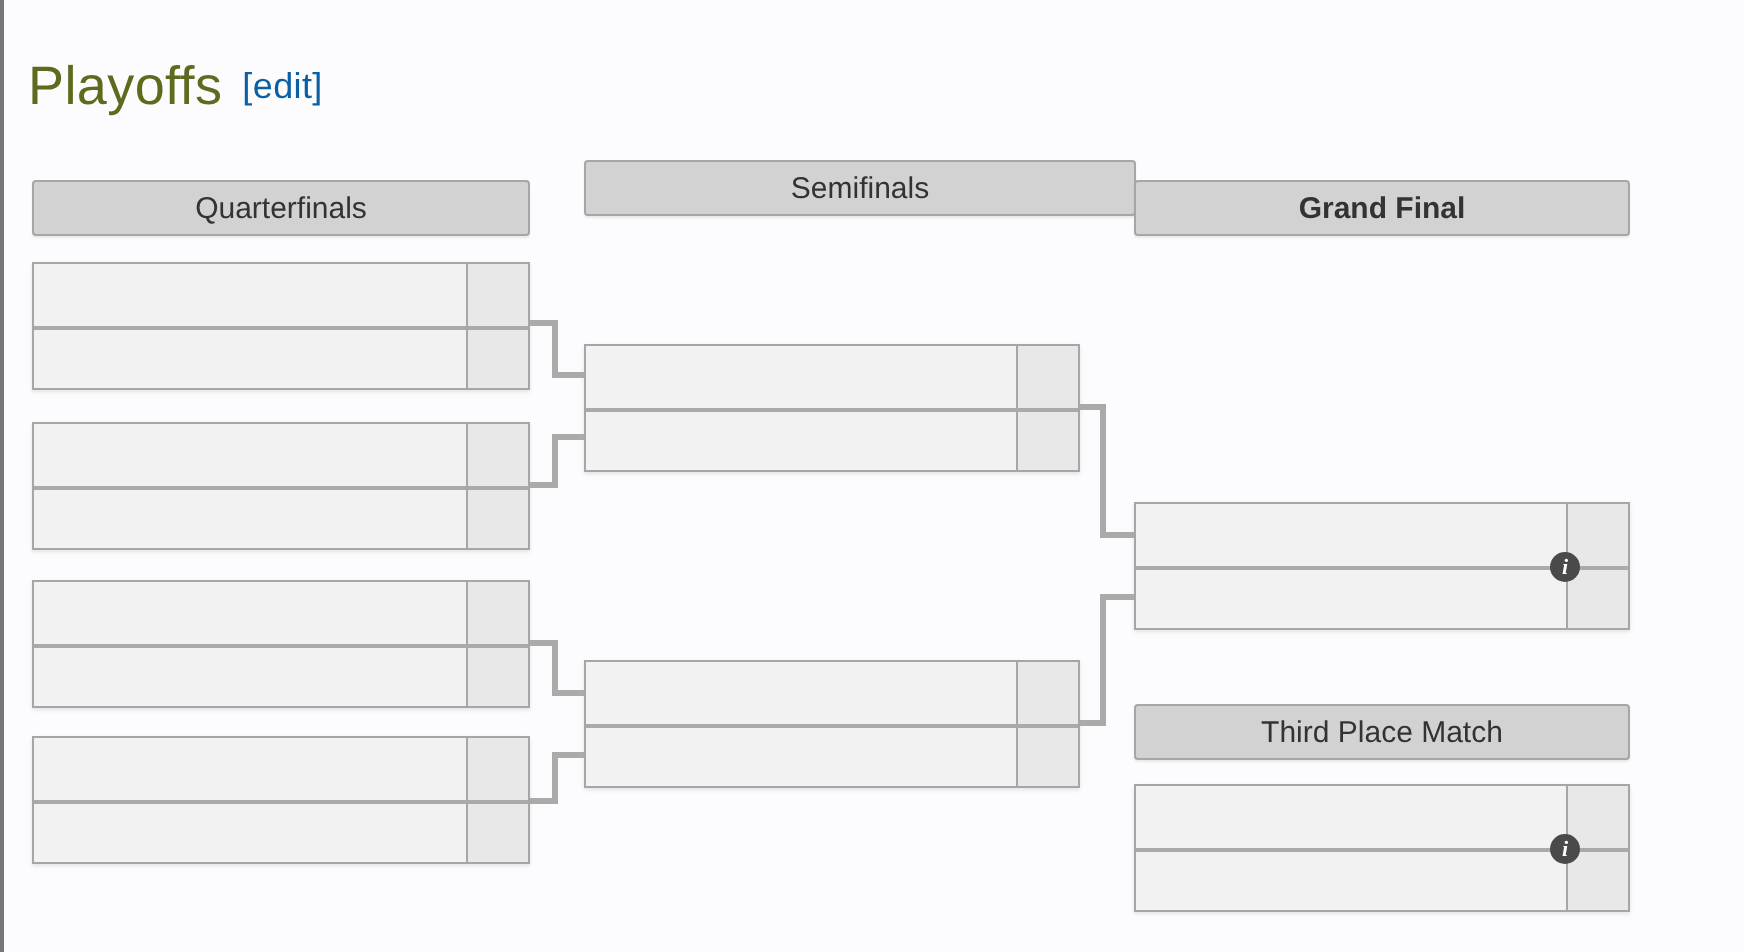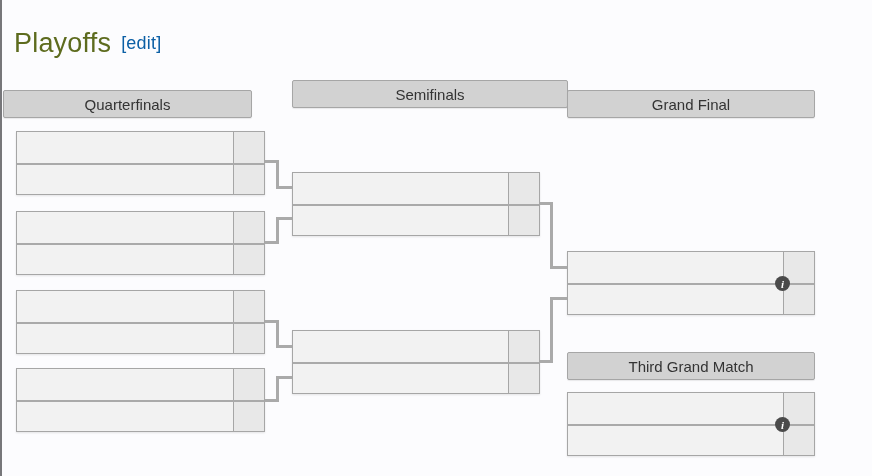--- a/index.html
+++ b/index.html
@@ -38,23 +38,23 @@
   }
   .round-header{
     position:absolute;height:28px;
     background:var(--header-background);
     border:1px solid var(--border);
     border-radius:2px;
     display:flex;align-items:center;justify-content:center;
     font-size:15px;color:var(--header-text);
     box-shadow:0 1px 1px rgba(0,0,0,0.08);
   }
-  .hdr-qf{left:3px;top:90px;width:249px;}
+  .hdr-qf{left:16px;top:90px;width:249px;}
   .hdr-sf{left:292px;top:80px;width:276px;}
-  .hdr-gf{left:567px;top:90px;width:248px;}
+  .hdr-gf{left:567px;top:90px;width:248px;font-weight:bold;}
   .hdr-tp{left:567px;top:352px;width:248px;}
   .match-box{
     position:absolute;width:249px;height:64px;
     border:1px solid var(--border);
     background:var(--row-background);
     box-shadow:0 1px 2px rgba(0,0,0,0.10);
   }
   .match-box.wide{width:248px;}
   .team-row{
     display:flex;height:31px;background:var(--row-background);
@@ -100,21 +100,21 @@
   <div class="round-header hdr-qf">
     <span>Quarterfinals</span>
   </div>
   <div class="round-header hdr-sf">
     <span>Semifinals</span>
   </div>
   <div class="round-header hdr-gf">
     <span>Grand Final</span>
   </div>
   <div class="round-header hdr-tp">
-    <span>Third Grand Match</span>
+    <span>Third Place Match</span>
   </div>
 
   <div class="match-box m-qf1">
     <div class="team-row">
       <div class="team-name-cell"></div>
       <div class="score-cell"></div>
     </div>
     <div class="team-row bottom">
       <div class="team-name-cell"></div>
       <div class="score-cell"></div>

